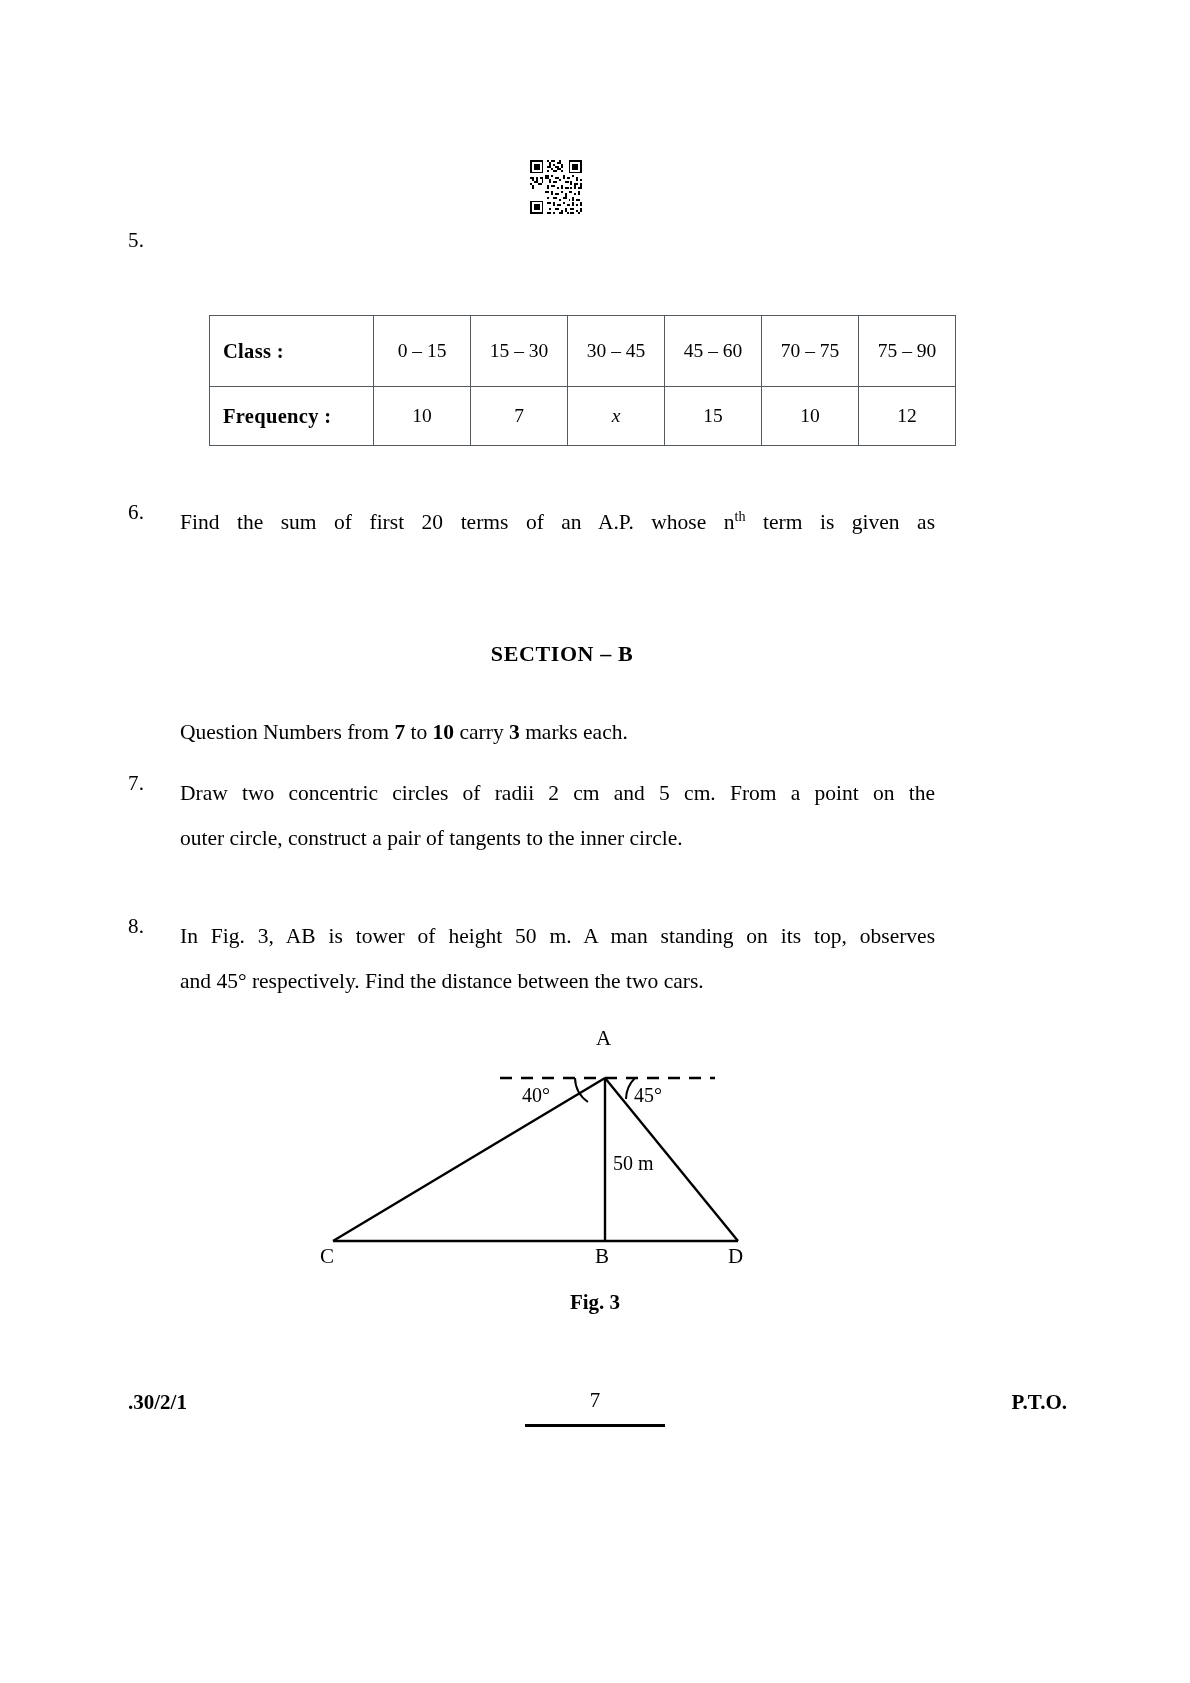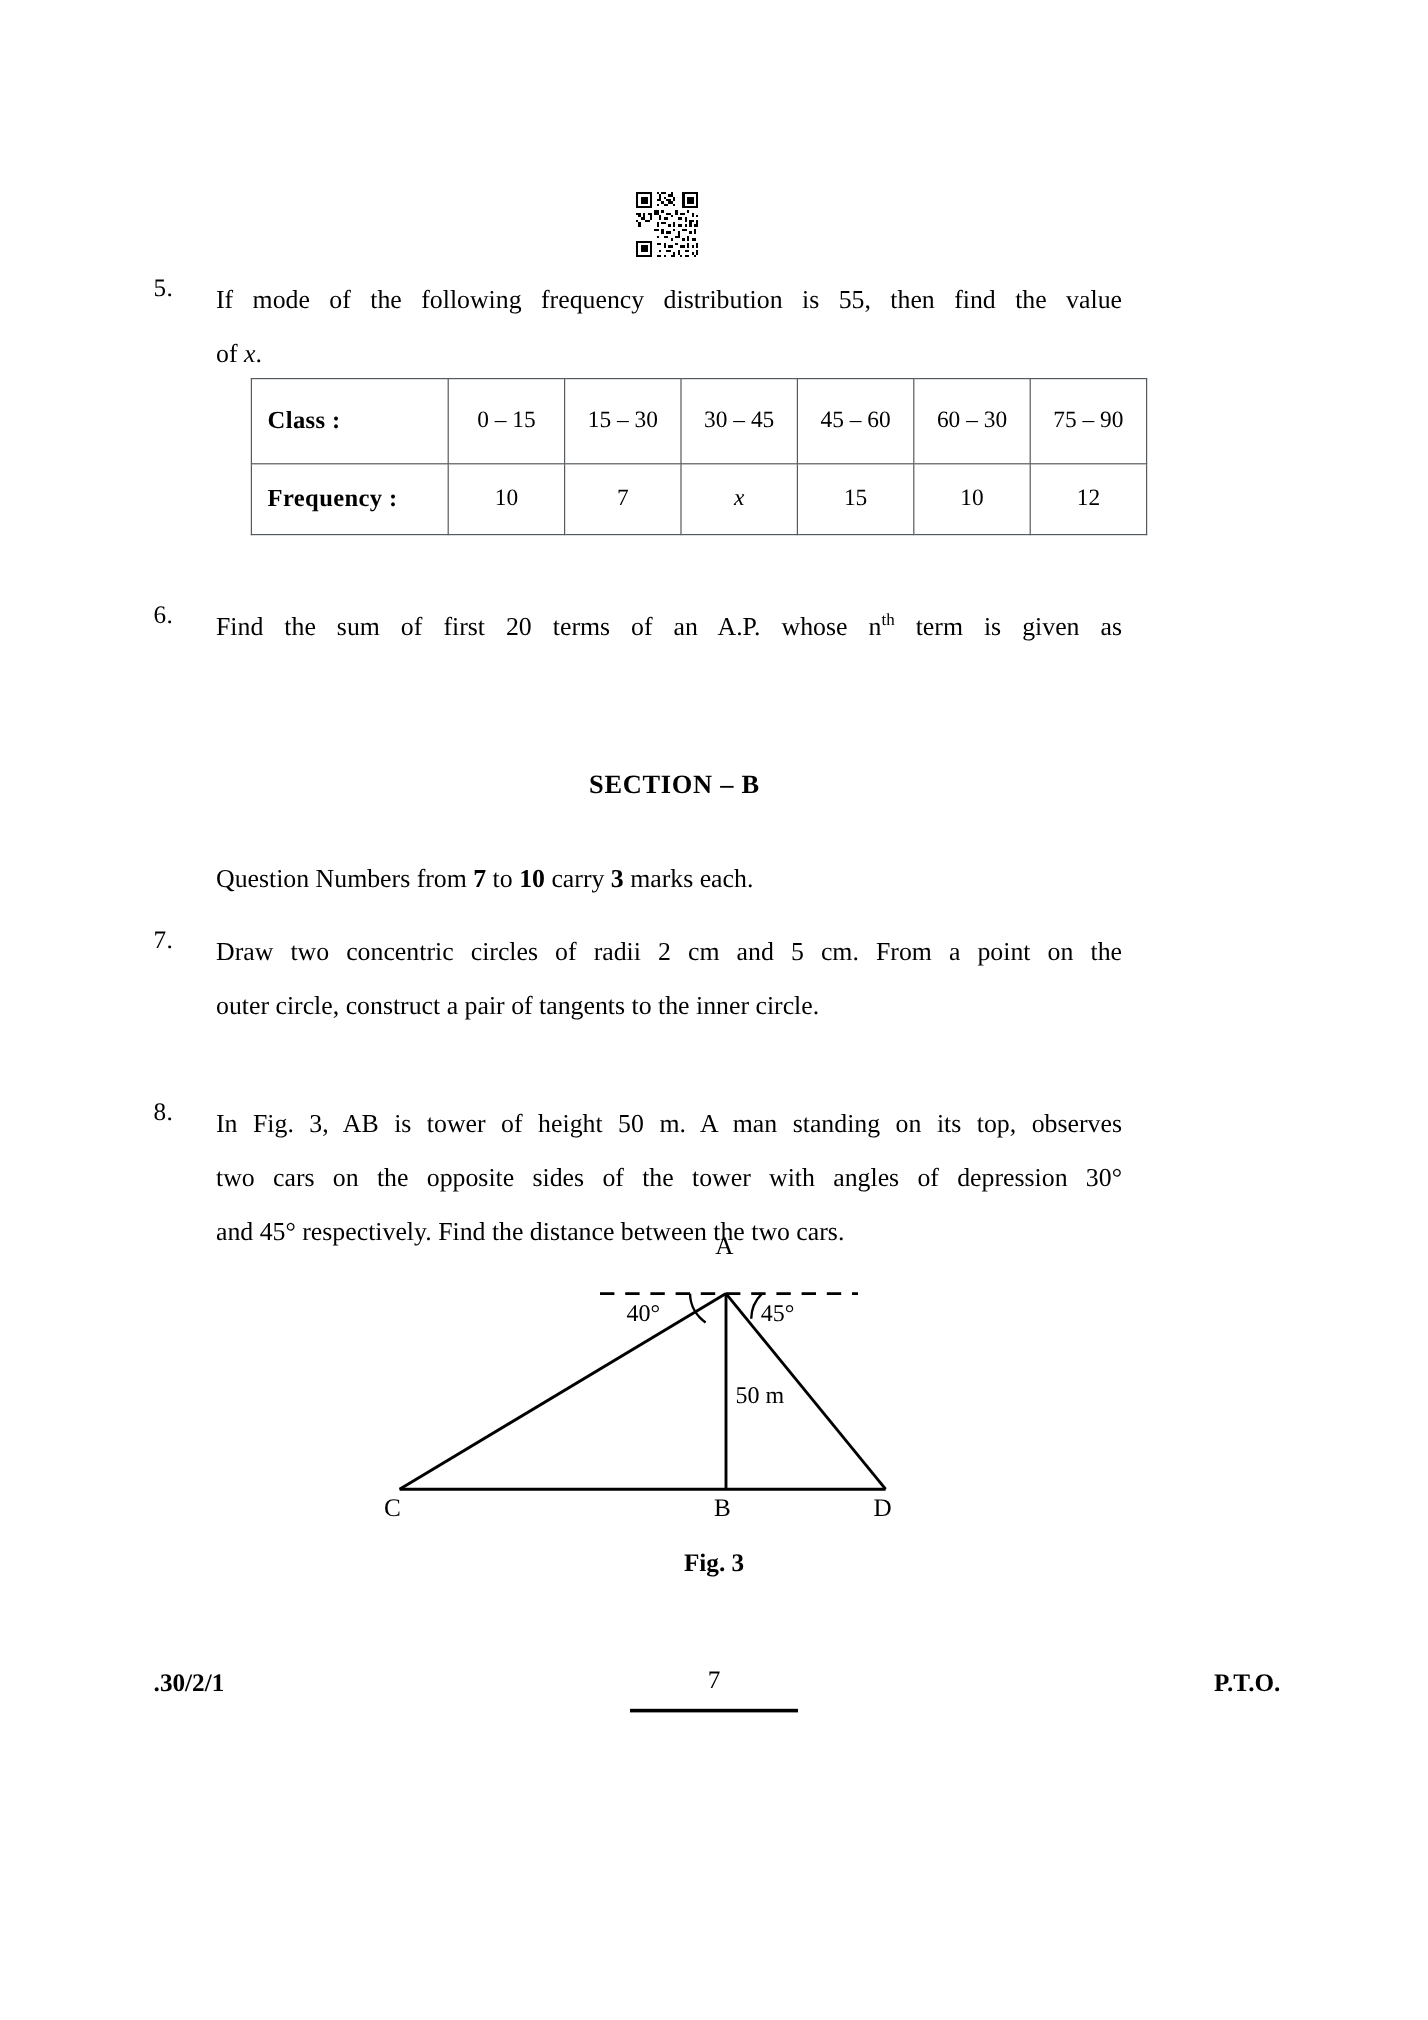--- a/index.html
+++ b/index.html
@@ -257,34 +257,30 @@
           <rect x="13" y="28" width="1" height="1"></rect>
           <rect x="16" y="28" width="2" height="1"></rect>
         <rect x="20" y="28" width="1" height="1"></rect>
           <rect x="22" y="28" width="2" height="1"></rect>
           <rect x="26" y="28" width="1" height="1"></rect>
       </g>
     </svg>
   </div>
 
   <div class="qnum" style="left:128px; top:228px;">5.</div>
-  <div class="qbody" style="top:228px;">
-    <span class="justified-line">If mode of the following frequency distribution is 55, then find the value</span>
-    <span class="lastline" style="display:block;"><span>of </span><span class="ital">x</span><span>.</span></span>
-  </div>
 
   <table class="freq-table">
     <tbody>
         <tr class="class-row">
       <td class="rowhead">Class :</td>
       <td class="datacell">0 – 15</td>
       <td class="datacell">15 – 30</td>
       <td class="datacell">30 – 45</td>
       <td class="datacell">45 – 60</td>
-      <td class="datacell">60 – 30</td>
+      <td class="datacell">70 – 75</td>
       <td class="datacell">75 – 90</td>
     </tr>
     <tr class="freq-row">
       <td class="rowhead">Frequency :</td>
       <td class="datacell">10</td>
       <td class="datacell">7</td>
       <td class="datacell ital">x</td>
       <td class="datacell">15</td>
       <td class="datacell">10</td>
       <td class="datacell">12</td>
@@ -303,21 +299,20 @@
 
   <div class="qnum" style="left:128px; top:771px;">7.</div>
   <div class="qbody" style="top:771px;">
     <span class="justified-line">Draw two concentric circles of radii 2 cm and 5 cm. From a point on the</span>
     <span class="lastline" style="display:block;">outer circle, construct a pair of tangents to the inner circle.</span>
   </div>
 
   <div class="qnum" style="left:128px; top:914px;">8.</div>
   <div class="qbody" style="top:914px;">
     <span class="justified-line">In Fig. 3, AB is tower of height 50 m. A man standing on its top, observes</span>
-    <span class="justified-line">two cars on the opposite sides of the tower with angles of depression 30°</span>
     <span class="lastline" style="display:block;">and 45° respectively. Find the distance between the two cars.</span>
   </div>
 
   <div class="figure">
     <svg width="460" height="225" viewBox="0 0 460 225">
 
       <line x1="200" y1="34" x2="415" y2="34" stroke="#000" stroke-width="2.4" stroke-dasharray="12,9"></line>
 
       <line x1="305" y1="34" x2="305" y2="197" stroke="#000" stroke-width="2.4"></line>
 

